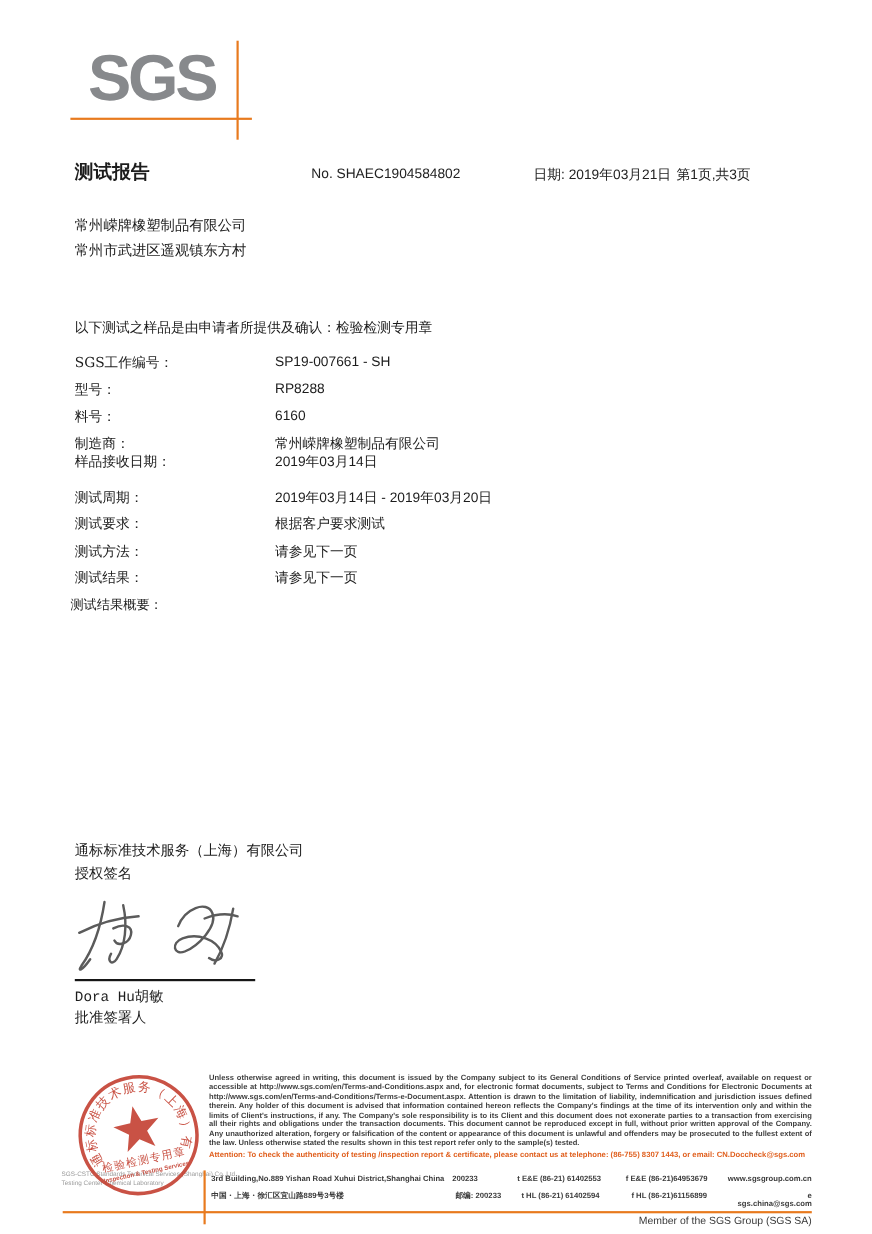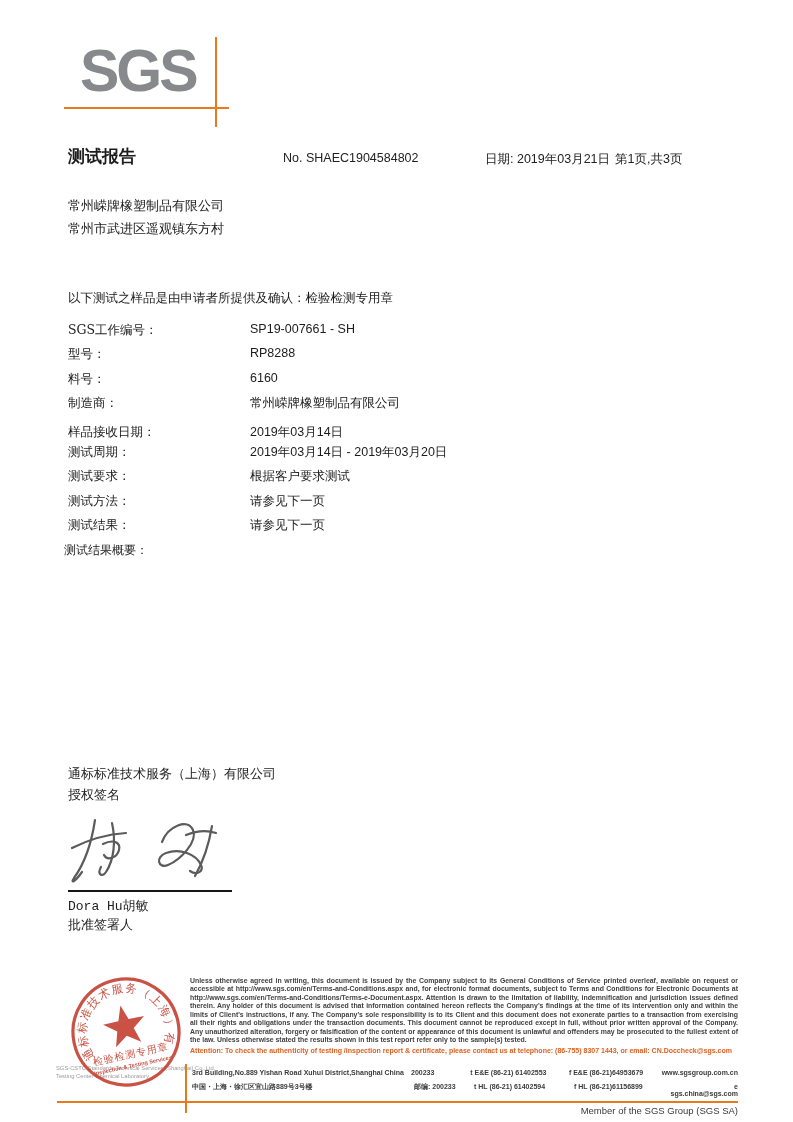--- a/index.html
+++ b/index.html
@@ -116,21 +116,21 @@
     <span class="val">RP8288</span>
   </div>
   <div class="abs info-row" style="top:371px">
     <span class="lbl">料号：</span>
     <span class="val">6160</span>
   </div>
   <div class="abs info-row" style="top:395px">
     <span class="lbl">制造商：</span>
     <span class="val">常州嵘牌橡塑制品有限公司</span>
   </div>
-  <div class="abs info-row" style="top:424px">
+  <div class="abs info-row" style="top:412px">
     <span class="lbl">样品接收日期：</span>
     <span class="val">2019年03月14日</span>
   </div>
   <div class="abs info-row" style="top:444px">
     <span class="lbl">测试周期：</span>
     <span class="val">2019年03月14日 - 2019年03月20日</span>
   </div>
   <div class="abs info-row" style="top:468px">
     <span class="lbl">测试要求：</span>
     <span class="val">根据客户要求测试</span>

